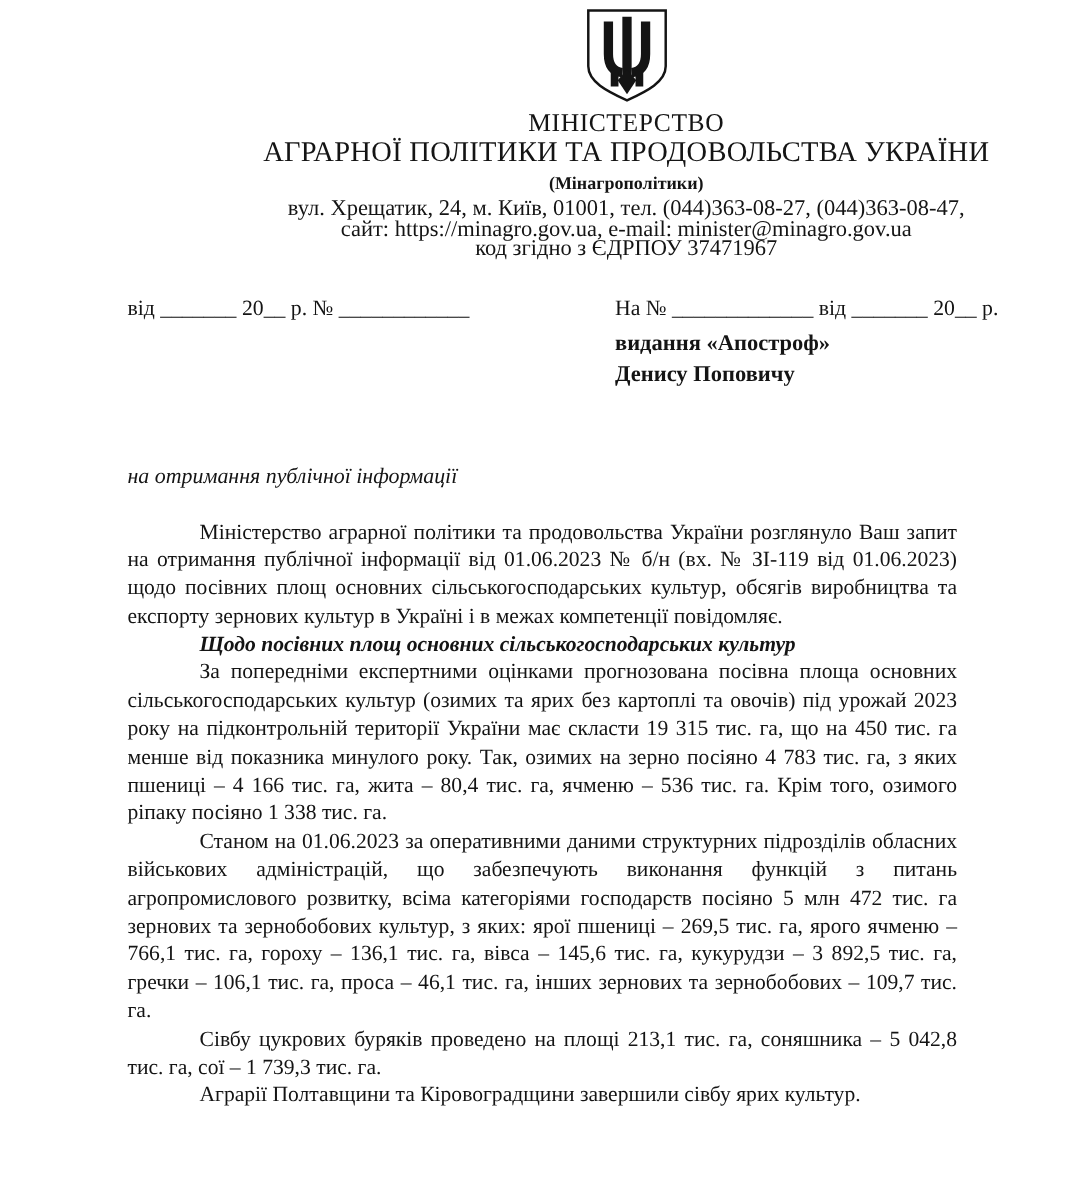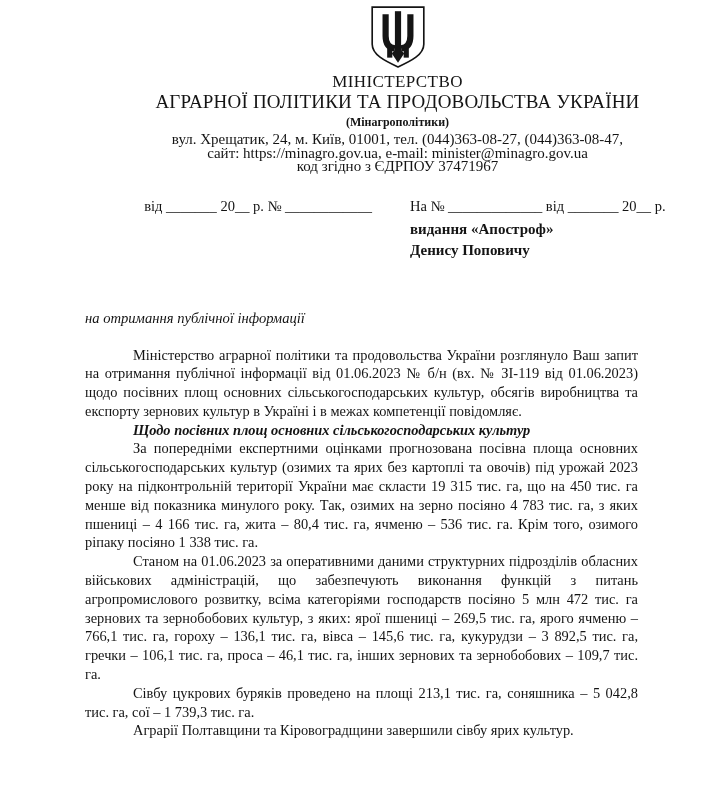--- a/index.html
+++ b/index.html
@@ -5,30 +5,30 @@
   html, body { margin:0; padding:0; background:#ffffff; }
   body { width:715px; height:800px; }
   .page {
     width:715px; height:800px; box-sizing:border-box;
     padding:5px 77px 0 85px;
     font-family:"Liberation Serif","DejaVu Serif",serif;
     color:#141414; background:#ffffff; overflow:hidden;
   }
 
   
-  .letterhead { text-align:center; position:relative; left:36px; }
+  .letterhead { text-align:center; position:relative; left:56px; }
   .emblem { width:56px; margin:0 auto; }
   .emblem svg { display:block; margin:0 auto; }
   .ministry-l1 { font-size:17px; line-height:20px; margin-top:3px; letter-spacing:.4px; }
   .ministry-l2 { font-size:19px; line-height:20px; letter-spacing:.2px; }
   .short-name  { font-size:12px; font-weight:700; line-height:21px; }
   .contact     { font-size:15px; line-height:13.5px; }
 
   
-  .ref-row { display:flex; justify-content:flex-end; margin-top:22px; font-size:14.5px; }
+  .ref-row { display:flex; justify-content:space-between; margin-top:22px; font-size:14.5px; }
   .ref-left { white-space:nowrap; padding-top:2px; }
   .ref-right-col { width:266px; position:relative; right:-38px; }
   .incoming-ref { white-space:nowrap; line-height:20px; }
   .addressee { font-weight:700; font-size:15px; line-height:21px; margin-top:3px; }
 
   
   .subject { margin-top:47px; font-style:italic; font-size:14.6px; line-height:20px; }
 
   
   .body-text { margin-top:18px; font-size:14.4px; line-height:18.8px; text-align:justify; }

